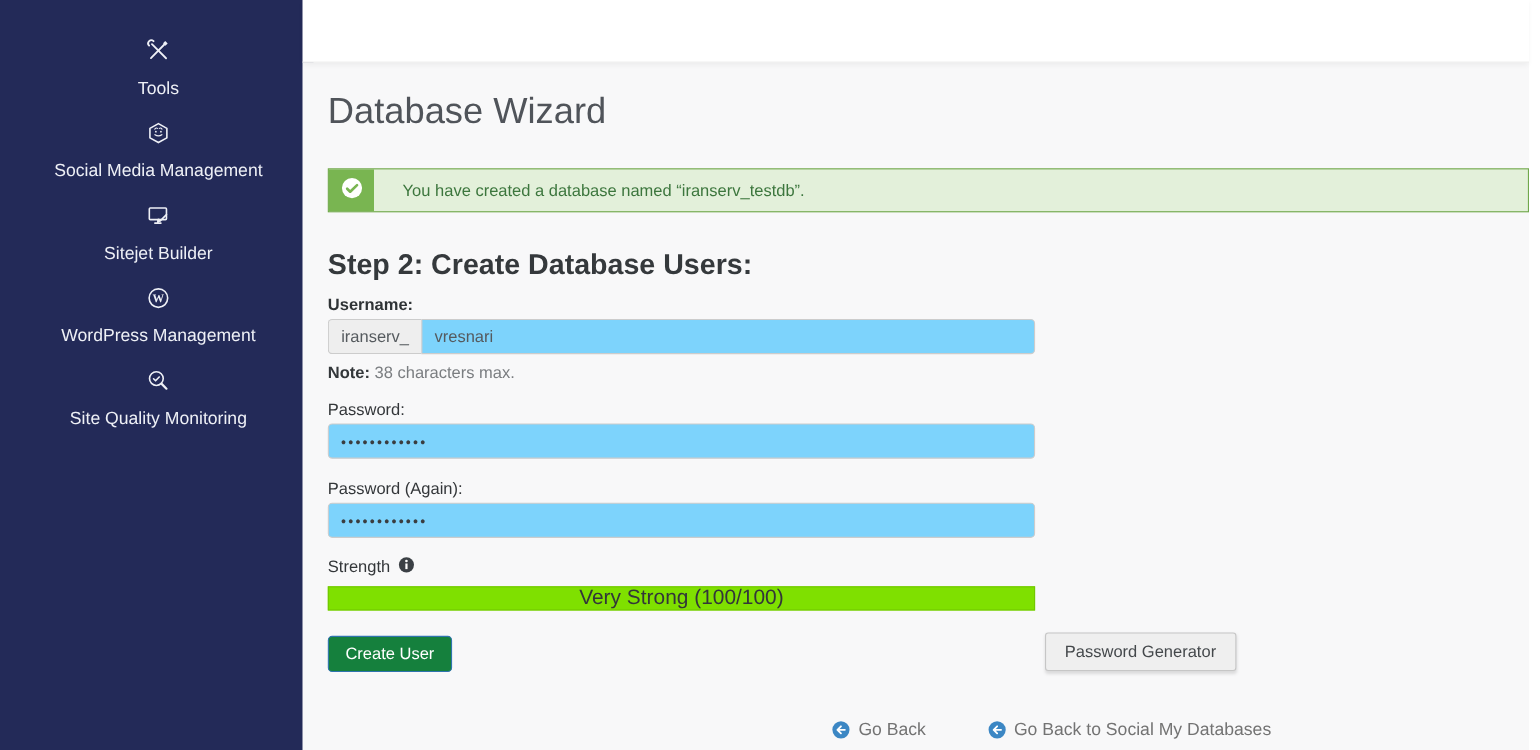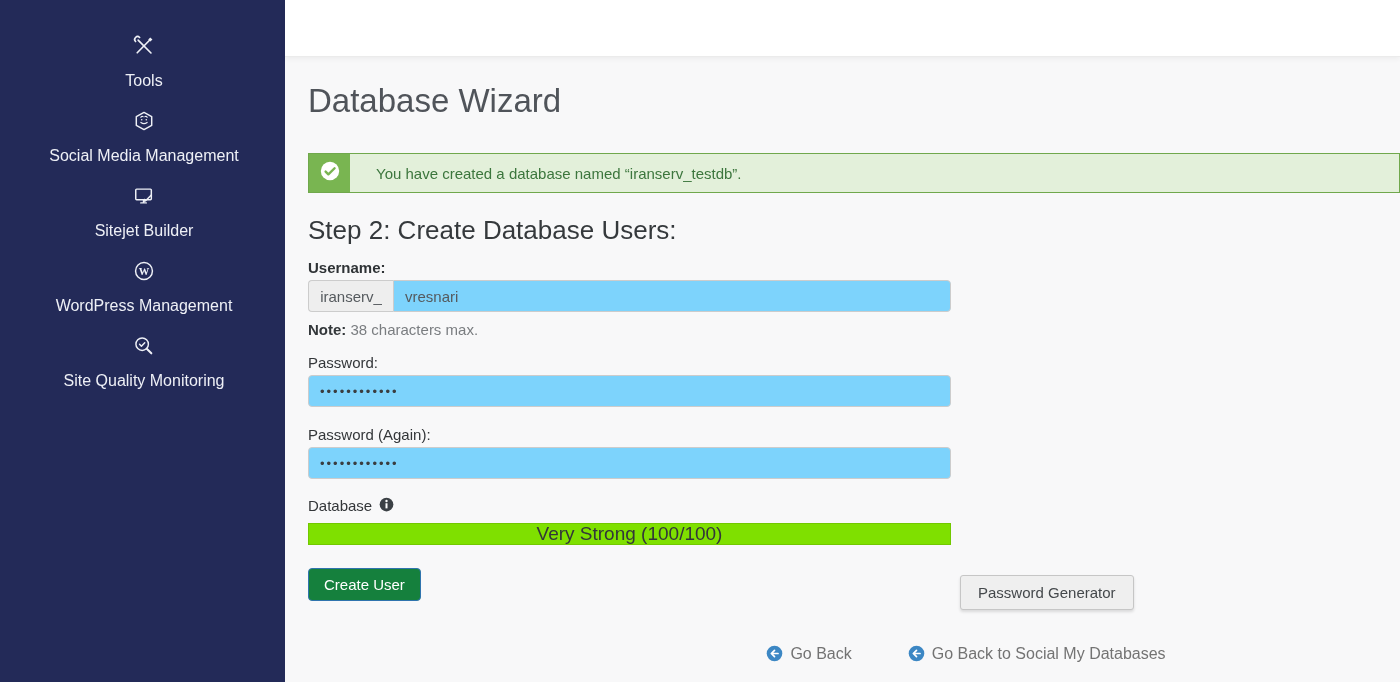--- a/index.html
+++ b/index.html
@@ -27,21 +27,21 @@
     display: flex; align-items: center; gap: 12px;
     padding: 8px 20px 8px 23px;
     cursor: pointer; color: #eef0f6;
     font-size: 16px; line-height: 24px; flex-direction: column;
   }
   .nav-item .icon { width: 22px; height: 22px; flex: 0 0 22px; margin-top: 1px; }
   .nav-item svg { display: block; }
   .nav-label { max-width: 200px; }
 
   
-  .main { position: absolute; left: 285px; top: 0; width: 1115px; height: 675px; }
+  .main { position: absolute; left: 275px; top: 0; width: 1115px; height: 675px; }
   .topbar {
     height: 57px; background: #ffffff;
     border-bottom: 1px solid #ebebeb;
     box-shadow: 0 2px 5px rgba(0,0,0,0.05);
     position: relative; z-index: 2;
   }
   .content {
     height: 625px; background: #f8f8f9;
     padding-left: 23px; position: relative;
   }
@@ -66,22 +66,22 @@
     display: flex; align-items: center; justify-content: center;
     flex: 0 0 41px;
   }
   .alert-text {
     padding-left: 26px; align-self: center;
     font-size: 15px; color: #3c763d;
   }
 
   
   .step-heading {
-    margin-top: 19px;
-    font-size: 26px; line-height: 36px; font-weight: 400;
+    margin-top: 29px;
+    font-size: 26px; line-height: 36px; font-weight: 700;
     color: #35393c;
   }
   .form-col { width: 643px; position: relative; }
 
   .field-label { margin-top: 9px; font-size: 15px; line-height: 22px; color: #2f3336; font-weight: 700; }
   .field-label.normal { font-weight: 400; color: #333639; }
   .mt12 { margin-top: 12px; }
   .mt17 { margin-top: 17px; }
 
   .input-group { display: flex; margin-top: 1px; height: 32px; width: 643px; }
@@ -236,21 +236,21 @@
       </div>
       <div class="note-line"><b>Note:</b><span> 38 characters max.</span></div>
 
       <div class="field-label normal mt12">Password:</div>
       <input class="text-input full password-input" type="text" value="••••••••••••" style="">
 
       <div class="field-label normal mt17">Password (Again):</div>
       <input class="text-input full password-input" type="text" value="••••••••••••" style="">
 
       <div class="strength-row">
-        <span class="field-label normal" style="margin-top:0">Database</span>
+        <span class="field-label normal" style="margin-top:0">Strength</span>
         <span>
           <svg width="15" height="15" viewBox="0 0 24 24">
             <circle cx="12" cy="12" r="11" fill="#3b4045"></circle>
             <rect x="10.4" y="10" width="3.2" height="8.2" fill="#ffffff"></rect>
             <circle cx="12" cy="6.4" r="1.9" fill="#ffffff"></circle>
           </svg>
         </span>
       </div>
       <div class="strength-bar">
         <span>Very Strong (100/100)</span>

